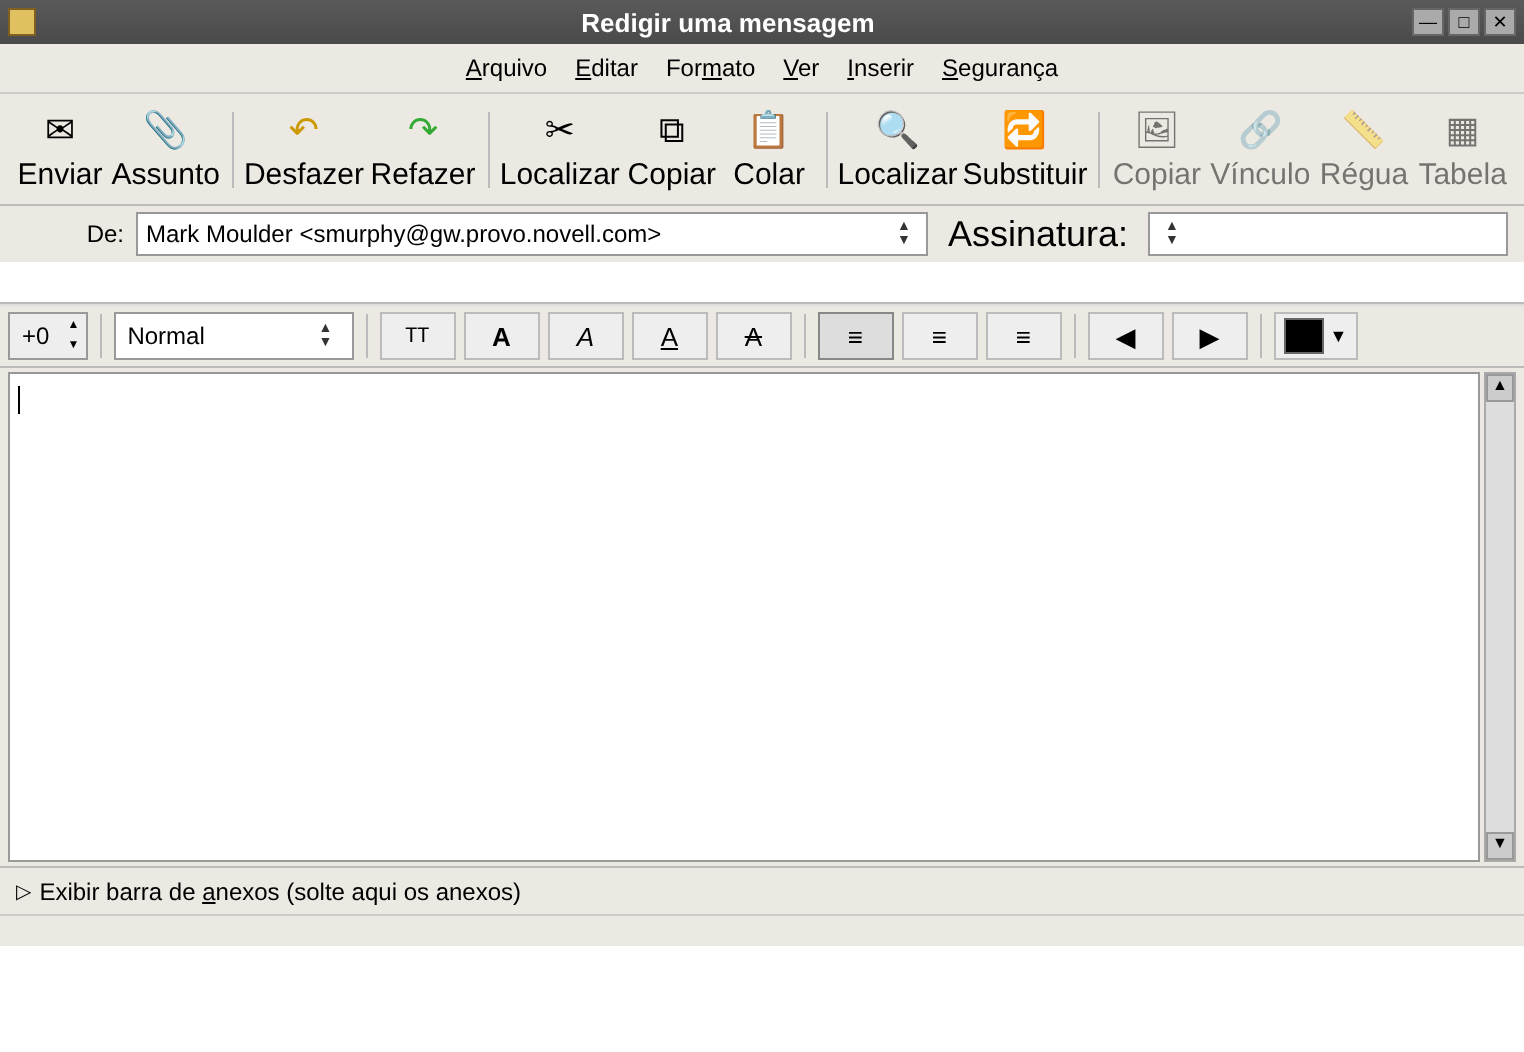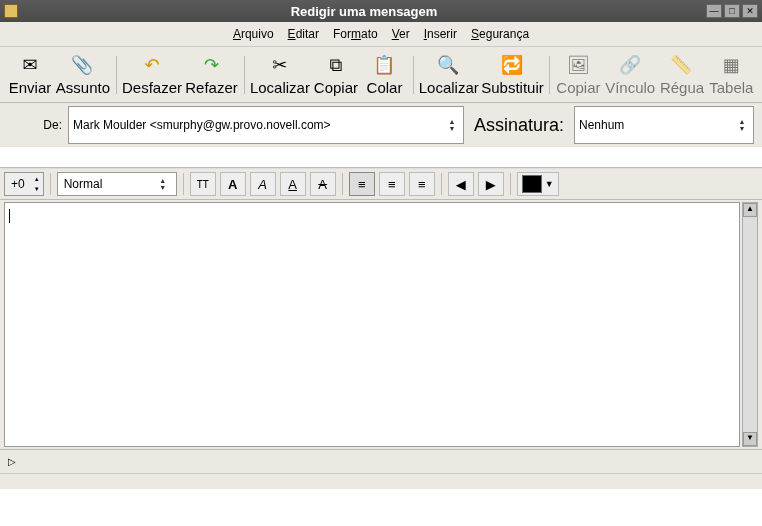--- a/index.html
+++ b/index.html
@@ -12,32 +12,32 @@
 .menu-item { padding: 2px 6px; cursor: pointer; }
 .menu-item u { text-decoration: underline; }
 .toolbar { display: flex; background: #ece9e3; border-bottom: 1px solid #bbb; padding: 4px 6px; align-items: center; }
 .tool-btn { display: flex; flex-direction: column; align-items: center; padding: 2px 4px; margin: 0 2px; cursor: pointer; min-width: 44px; }
 .tool-btn.disabled { opacity: 0.5; cursor: default; }
 .tool-icon { width: 24px; height: 24px; margin-bottom: 2px; display: flex; align-items: center; justify-content: center; font-size: 18px; }
 .tool-sep { width: 1px; height: 38px; background: #bbb; margin: 0 4px; }
 .tool-label { font-size: 15px; }
 .header-row { display: flex; align-items: center; background: #ece9e3; padding: 3px 8px; gap: 6px; }
 .header-label { width: 54px; text-align: right; font-size: 12px; }
-.combo { flex: 1; height: 38px; border: 1px solid #999; background: #fff; display: flex; align-items: center; padding: 0 4px; position: relative; }
+.combo { flex: 1; height: 22px; border: 1px solid #999; background: #fff; display: flex; align-items: center; padding: 0 4px; position: relative; }
 .combo-text { flex: 1; font-size: 12px; }
 .combo-arrows { width: 14px; display: flex; flex-direction: column; font-size: 7px; line-height: 7px; text-align: center; color: #333; }
 .text-input { flex: 1; height: 22px; border: 1px solid #999; background: #fff; padding: 0 4px; font-size: 12px; }
 .sig-label { font-size: 18px; padding: 0 4px; }
 .format-bar { display: flex; align-items: center; background: #ece9e3; border-top: 1px solid #ddd; border-bottom: 1px solid #bbb; padding: 3px 4px; gap: 4px; }
 .spin { display: flex; align-items: center; border: 1px solid #999; background: #eee; height: 24px; }
 .spin-val { padding: 0 6px; font-size: 12px; }
 .spin-btns { display: flex; flex-direction: column; width: 12px; font-size: 6px; line-height: 10px; text-align: center; }
 .style-combo { width: 120px; height: 24px; border: 1px solid #999; background: #fff; display: flex; align-items: center; padding: 0 6px; }
 .fmt-sep { width: 1px; height: 22px; background: #bbb; margin: 0 2px; }
-.fmt-btn { width: 26px; height: 24px; border: 1px solid #bbb; background: #eee; display: flex; align-items: center; justify-content: center; font-size: 13px; cursor: pointer; }
+.fmt-btn { width: 38px; height: 24px; border: 1px solid #bbb; background: #eee; display: flex; align-items: center; justify-content: center; font-size: 13px; cursor: pointer; }
 .fmt-btn.active { border: 1px solid #888; background: #ddd; }
 .color-swatch { width: 20px; height: 18px; background: #000; border: 1px solid #666; }
 .editor-area { display: flex; height: 249px; background: #ece9e3; }
 .editor { flex: 1; background: #fff; border: 1px solid #999; margin: 2px 0 2px 4px; padding: 4px; font-size: 13px; }
 .cursor { display: inline-block; width: 1px; height: 14px; background: #000; vertical-align: middle; }
 .scrollbar { width: 16px; background: #ddd; border: 1px solid #aaa; margin: 2px 4px 2px 2px; display: flex; flex-direction: column; }
 .sb-btn { height: 14px; background: #ccc; border: 1px solid #999; font-size: 8px; text-align: center; }
 .sb-track { flex: 1; }
 .attach-bar { display: flex; align-items: center; padding: 4px 8px; background: #ece9e3; border-top: 1px solid #bbb; font-size: 12px; height: 24px; }
 .attach-arrow { margin-right: 4px; font-size: 10px; }
@@ -125,21 +125,20 @@
 
 <div class="header-wrap">
 <div class="header-row">
   <div class="header-label">De:</div>
   <div class="combo">
     <div class="combo-text">Mark Moulder &lt;smurphy@gw.provo.novell.com&gt;</div>
     <div class="combo-arrows">▲<br>▼</div>
   </div>
   <div class="sig-label">Assinatura:</div>
   <div class="combo" style="flex:0 0 180px">
-    <div class="combo-text">Nenhum</div>
     <div class="combo-arrows">▲<br>▼</div>
   </div>
 </div>
 </div>
 
 <div class="format-bar">
   <div class="spin">
     <div class="spin-val">+0</div>
     <div class="spin-btns">▲<br>▼</div>
   </div>
@@ -182,15 +181,16 @@
   <div class="editor"><span class="cursor"></span></div>
   <div class="scrollbar">
     <div class="sb-btn">▲</div>
     <div class="sb-track"></div>
     <div class="sb-btn">▼</div>
   </div>
 </div>
 
 <div class="attach-bar">
   <span class="attach-arrow">▷</span>
+  <span>Exibir barra de <u>a</u>nexos (solte aqui os anexos)</span>
 </div>
 
 <div class="statusbar"></div>
 
 </body></html>

